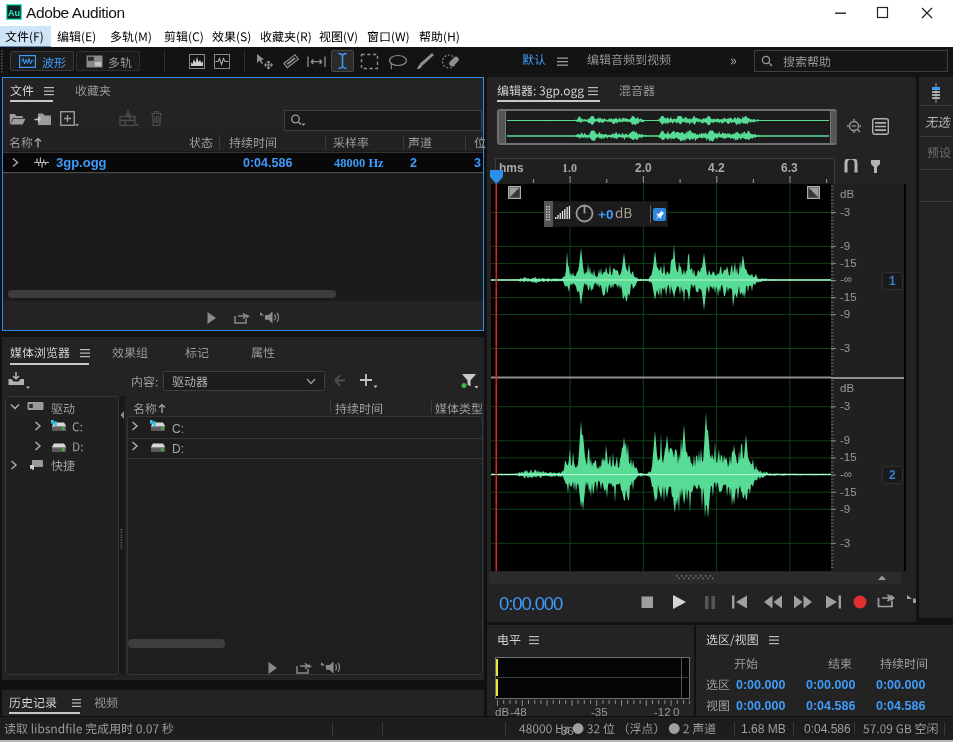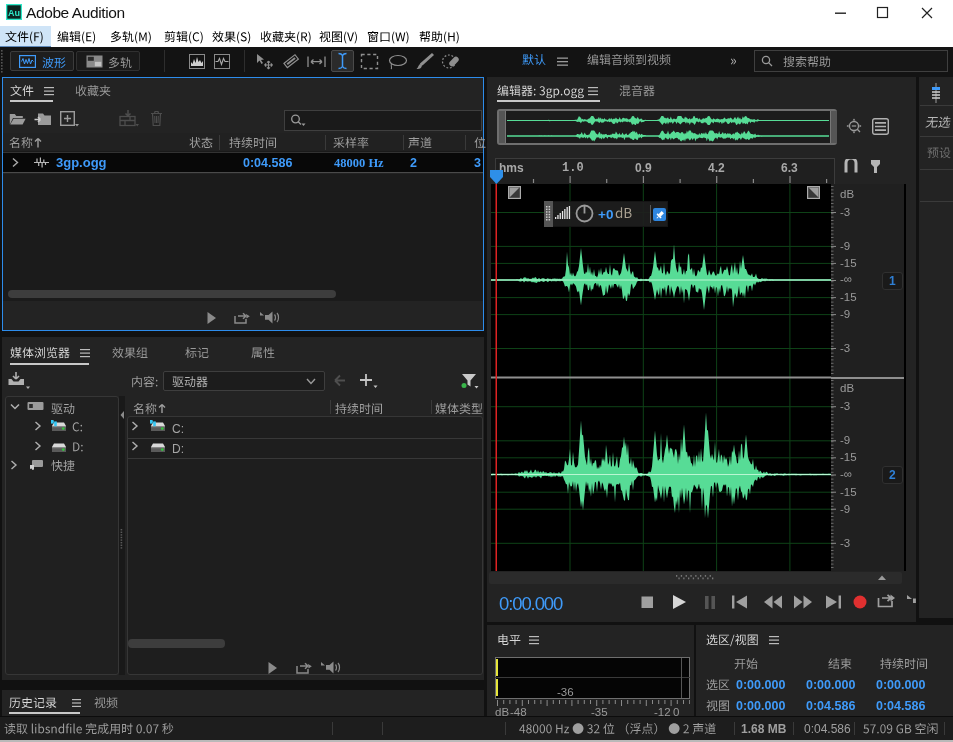--- a/index.html
+++ b/index.html
@@ -427,21 +427,21 @@
 <svg style="position:absolute;left:4px;top:719.8px" width="172" height="18" viewBox="0 0 172 18">
     <path transform="translate(0,13.2)" d="M5.3 -5.4C6 -5.1 6.7 -4.6 7.1 -4.2L7.5 -4.7C7.1 -5.1 6.3 -5.6 5.7 -5.9ZM4.4 -4.3C5.1 -4 5.8 -3.5 6.2 -3.1L6.6 -3.6C6.3 -4 5.5 -4.5 4.9 -4.8ZM8.2 -1.3C9.2 -0.6 10.4 0.4 10.9 1L11.5 0.4C10.9 -0.2 9.7 -1.2 8.7 -1.8ZM1.3 -9.2C1.9 -8.7 2.7 -7.9 3.1 -7.4L3.7 -8C3.3 -8.5 2.5 -9.3 1.8 -9.8ZM4.4 -7.1V-6.3H10.2C10 -5.8 9.9 -5.3 9.7 -4.9L10.4 -4.7C10.7 -5.3 11 -6.2 11.2 -7L10.7 -7.2L10.5 -7.1H8.2V-8.2H10.7V-9H8.2V-10.1H7.3V-9H4.8V-8.2H7.3V-7.1ZM7.7 -5.9V-4.5C7.7 -4 7.6 -3.5 7.5 -3H4.2V-2.2H7.2C6.7 -1.3 5.8 -0.4 4 0.3C4.1 0.5 4.4 0.8 4.5 1C6.7 0.1 7.7 -1 8.2 -2.2H11.4V-3H8.4C8.5 -3.5 8.5 -4 8.5 -4.4V-5.9ZM0.5 -6.3V-5.4H2.3V-1.1C2.3 -0.5 1.9 -0.1 1.7 0.1C1.8 0.2 2.1 0.5 2.2 0.7V0.7C2.3 0.5 2.7 0.2 4.5 -1.4C4.4 -1.5 4.3 -1.9 4.2 -2.1L3.1 -1.2V-6.3Z M22.2 -7.9C21.9 -6.1 21.4 -4.5 20.8 -3.3C20.1 -4.6 19.7 -6.2 19.5 -7.9ZM18.1 -8.7V-7.9H18.7C19 -5.8 19.5 -3.9 20.3 -2.4C19.5 -1.2 18.7 -0.3 17.7 0.3C18 0.4 18.2 0.7 18.3 1C19.2 0.3 20 -0.5 20.7 -1.5C21.3 -0.5 22.1 0.3 23 0.9C23.1 0.6 23.4 0.3 23.6 0.2C22.6 -0.4 21.9 -1.2 21.2 -2.3C22.2 -3.9 22.8 -6 23.1 -8.6L22.6 -8.8L22.4 -8.7ZM12.5 -1.6 12.7 -0.7 16.3 -1.3V0.9H17.1V-1.5L18.2 -1.7L18.2 -2.4L17.1 -2.3V-8.7H18V-9.5H12.6V-8.7H13.4V-1.7ZM14.2 -8.7H16.3V-7H14.2ZM14.2 -6.2H16.3V-4.5H14.2ZM14.2 -3.7H16.3V-2.1L14.2 -1.8Z M28.9 0.2C29.2 0.2 29.4 0.1 29.6 0.1L29.4 -0.8C29.3 -0.8 29.3 -0.8 29.2 -0.8C29 -0.8 28.9 -0.9 28.9 -1.2V-9.6H27.8V-1.3C27.8 -0.4 28.1 0.2 28.9 0.2Z M31.2 0H32.3V-6.5H31.2ZM31.8 -7.9C32.2 -7.9 32.5 -8.1 32.5 -8.6C32.5 -9 32.2 -9.3 31.8 -9.3C31.3 -9.3 31 -9 31 -8.6C31 -8.1 31.3 -7.9 31.8 -7.9Z M37.4 0.2C38.9 0.2 40.2 -1.1 40.2 -3.4C40.2 -5.4 39.3 -6.7 37.6 -6.7C36.9 -6.7 36.2 -6.3 35.6 -5.8L35.6 -6.9V-9.6H34.5V0H35.4L35.5 -0.7H35.5C36.1 -0.2 36.8 0.2 37.4 0.2ZM37.2 -0.8C36.8 -0.8 36.2 -0.9 35.6 -1.4V-4.9C36.2 -5.4 36.8 -5.8 37.3 -5.8C38.6 -5.8 39.1 -4.8 39.1 -3.3C39.1 -1.7 38.3 -0.8 37.2 -0.8Z M43.6 0.2C45.2 0.2 46 -0.7 46 -1.8C46 -3 45 -3.4 44 -3.8C43.3 -4 42.6 -4.3 42.6 -4.9C42.6 -5.4 43 -5.8 43.8 -5.8C44.4 -5.8 44.8 -5.6 45.3 -5.3L45.8 -5.9C45.3 -6.3 44.6 -6.7 43.8 -6.7C42.4 -6.7 41.6 -5.9 41.6 -4.8C41.6 -3.7 42.5 -3.3 43.5 -3C44.2 -2.7 44.9 -2.4 44.9 -1.7C44.9 -1.2 44.5 -0.7 43.7 -0.7C42.9 -0.7 42.3 -1 41.7 -1.5L41.2 -0.7C41.8 -0.2 42.7 0.2 43.6 0.2Z M47.5 0H48.6V-4.7C49.3 -5.4 49.7 -5.7 50.4 -5.7C51.3 -5.7 51.6 -5.2 51.6 -4V0H52.7V-4.1C52.7 -5.8 52.1 -6.7 50.7 -6.7C49.9 -6.7 49.2 -6.2 48.6 -5.6H48.5L48.4 -6.5H47.5Z M57.1 0.2C57.9 0.2 58.5 -0.3 59.1 -0.8H59.1L59.2 0H60.1V-9.6H59V-7L59 -5.9C58.5 -6.4 58 -6.7 57.2 -6.7C55.7 -6.7 54.4 -5.4 54.4 -3.3C54.4 -1.1 55.4 0.2 57.1 0.2ZM57.3 -0.8C56.2 -0.8 55.5 -1.7 55.5 -3.3C55.5 -4.8 56.4 -5.8 57.4 -5.8C57.9 -5.8 58.4 -5.6 59 -5.1V-1.7C58.4 -1.1 57.9 -0.8 57.3 -0.8Z M61.6 -5.6H62.5V0H63.6V-5.6H64.9V-6.5H63.6V-7.5C63.6 -8.4 63.9 -8.8 64.5 -8.8C64.7 -8.8 65 -8.8 65.2 -8.7L65.5 -9.5C65.2 -9.6 64.8 -9.7 64.4 -9.7C63.1 -9.7 62.5 -8.9 62.5 -7.6V-6.5L61.6 -6.5Z M66.2 0H67.3V-6.5H66.2ZM66.7 -7.9C67.2 -7.9 67.5 -8.1 67.5 -8.6C67.5 -9 67.2 -9.3 66.7 -9.3C66.3 -9.3 66 -9 66 -8.6C66 -8.1 66.3 -7.9 66.7 -7.9Z M70.6 0.2C70.9 0.2 71.1 0.1 71.3 0.1L71.1 -0.8C71 -0.8 71 -0.8 70.9 -0.8C70.7 -0.8 70.6 -0.9 70.6 -1.2V-9.6H69.5V-1.3C69.5 -0.4 69.8 0.2 70.6 0.2Z M75.5 0.2C76.4 0.2 77.1 -0.1 77.7 -0.5L77.3 -1.2C76.8 -0.9 76.3 -0.7 75.7 -0.7C74.4 -0.7 73.6 -1.6 73.5 -3H77.9C77.9 -3.2 77.9 -3.4 77.9 -3.6C77.9 -5.5 77 -6.7 75.3 -6.7C73.8 -6.7 72.4 -5.4 72.4 -3.3C72.4 -1.1 73.8 0.2 75.5 0.2ZM73.5 -3.8C73.6 -5.1 74.4 -5.8 75.4 -5.8C76.4 -5.8 77 -5.1 77 -3.8Z M83.9 -6.6V-5.7H90.4V-6.6ZM81.8 -4.3V-3.5H85C84.9 -1.3 84.4 -0.3 81.7 0.2C81.8 0.4 82.1 0.7 82.1 1C85.1 0.3 85.8 -1 86 -3.5H88.1V-0.5C88.1 0.5 88.3 0.8 89.5 0.8C89.7 0.8 91.1 0.8 91.3 0.8C92.3 0.8 92.5 0.3 92.6 -1.3C92.4 -1.4 92 -1.5 91.8 -1.7C91.8 -0.3 91.7 -0.1 91.2 -0.1C90.9 -0.1 89.8 -0.1 89.5 -0.1C89.1 -0.1 89 -0.1 89 -0.5V-3.5H92.4V-4.3ZM86.2 -9.9C86.4 -9.6 86.6 -9.1 86.8 -8.7H82.1V-6H83V-7.8H91.2V-6H92.1V-8.7H87.9C87.7 -9.1 87.4 -9.7 87.1 -10.2Z M99.7 -10.1C99.7 -9.4 99.7 -8.7 99.7 -8H94.7V-4.7C94.7 -3.1 94.6 -1 93.6 0.4C93.8 0.6 94.2 0.9 94.3 1C95.4 -0.5 95.6 -3 95.6 -4.7V-4.7H97.8C97.8 -2.7 97.7 -1.9 97.5 -1.7C97.4 -1.6 97.3 -1.6 97.2 -1.6C96.9 -1.6 96.4 -1.6 95.9 -1.7C96 -1.4 96.1 -1.1 96.1 -0.8C96.7 -0.8 97.3 -0.8 97.6 -0.8C97.9 -0.8 98.1 -0.9 98.3 -1.2C98.6 -1.5 98.6 -2.5 98.7 -5.2C98.7 -5.3 98.7 -5.6 98.7 -5.6H95.6V-7.2H99.8C99.9 -5.2 100.2 -3.4 100.7 -2.1C99.9 -1.2 99 -0.4 97.9 0.2C98.1 0.3 98.4 0.7 98.5 0.9C99.5 0.3 100.3 -0.3 101 -1.1C101.6 0.1 102.3 0.9 103.2 0.9C104.1 0.9 104.5 0.3 104.6 -1.8C104.4 -1.9 104.1 -2.1 103.9 -2.3C103.8 -0.7 103.6 -0 103.3 -0C102.7 -0 102.1 -0.7 101.7 -1.9C102.6 -3.1 103.3 -4.4 103.8 -6L102.9 -6.2C102.5 -5 102 -3.9 101.4 -3C101.1 -4.1 100.8 -5.6 100.7 -7.2H104.5V-8H100.6C100.6 -8.7 100.6 -9.4 100.6 -10.1ZM101.2 -9.5C102 -9.1 102.9 -8.5 103.3 -8L103.9 -8.7C103.4 -9.1 102.5 -9.7 101.7 -10Z M107 -9.2V-4.9C107 -3.2 106.8 -1.1 105.5 0.4C105.7 0.5 106.1 0.8 106.2 1C107.1 0 107.5 -1.4 107.7 -2.7H110.7V0.9H111.6V-2.7H114.9V-0.3C114.9 -0 114.8 0 114.6 0C114.3 0 113.5 0.1 112.7 0C112.8 0.3 112.9 0.7 113 0.9C114.1 0.9 114.8 0.9 115.2 0.7C115.6 0.6 115.8 0.3 115.8 -0.3V-9.2ZM107.9 -8.4H110.7V-6.4H107.9ZM114.9 -8.4V-6.4H111.6V-8.4ZM107.9 -5.6H110.7V-3.6H107.8C107.8 -4 107.9 -4.5 107.9 -4.9ZM114.9 -5.6V-3.6H111.6V-5.6Z M122.8 -5.4C123.5 -4.5 124.3 -3.2 124.7 -2.5L125.4 -3C125 -3.7 124.2 -4.9 123.6 -5.8ZM121 -4.8V-2.1H119V-4.8ZM121 -5.6H119V-8.3H121ZM118.1 -9.1V-0.3H119V-1.3H121.9V-9.1ZM126.3 -10V-7.7H122.4V-6.8H126.3V-0.4C126.3 -0.2 126.2 -0.1 126 -0.1C125.7 -0 124.8 -0 123.9 -0.1C124 0.2 124.2 0.6 124.2 0.8C125.4 0.8 126.2 0.8 126.6 0.7C127 0.5 127.2 0.3 127.2 -0.4V-6.8H128.7V-7.7H127.2V-10Z M135.2 0.2C136.8 0.2 137.9 -1.4 137.9 -4.4C137.9 -7.5 136.8 -9 135.2 -9C133.5 -9 132.4 -7.5 132.4 -4.4C132.4 -1.4 133.5 0.2 135.2 0.2ZM135.2 -0.7C134.2 -0.7 133.5 -1.8 133.5 -4.4C133.5 -7 134.2 -8.1 135.2 -8.1C136.2 -8.1 136.8 -7 136.8 -4.4C136.8 -1.8 136.2 -0.7 135.2 -0.7Z M140.1 0.2C140.6 0.2 140.9 -0.2 140.9 -0.7C140.9 -1.2 140.6 -1.5 140.1 -1.5C139.7 -1.5 139.4 -1.2 139.4 -0.7C139.4 -0.2 139.7 0.2 140.1 0.2Z M145.2 0.2C146.8 0.2 147.9 -1.4 147.9 -4.4C147.9 -7.5 146.8 -9 145.2 -9C143.5 -9 142.4 -7.5 142.4 -4.4C142.4 -1.4 143.5 0.2 145.2 0.2ZM145.2 -0.7C144.2 -0.7 143.5 -1.8 143.5 -4.4C143.5 -7 144.2 -8.1 145.2 -8.1C146.1 -8.1 146.8 -7 146.8 -4.4C146.8 -1.8 146.1 -0.7 145.2 -0.7Z M150.9 0H152C152.1 -3.4 152.5 -5.5 154.6 -8.1V-8.8H149.1V-7.9H153.3C151.6 -5.5 151 -3.3 150.9 0Z M163.7 -8C163.6 -6.7 163.2 -5.3 162.8 -4.4C163 -4.3 163.4 -4.2 163.6 -4C164 -5 164.4 -6.5 164.6 -7.9ZM167.1 -7.9C167.7 -6.9 168.3 -5.5 168.5 -4.6L169.3 -4.9C169.1 -5.8 168.5 -7.2 167.9 -8.2ZM167.9 -4.2C167 -1.8 165.1 -0.5 162.1 0.1C162.3 0.3 162.5 0.7 162.6 0.9C165.8 0.2 167.8 -1.3 168.7 -3.9ZM165.4 -10.1V-2.7H166.3V-10.1ZM162.3 -9.9C161.4 -9.5 159.8 -9.2 158.5 -8.9C158.6 -8.7 158.7 -8.4 158.7 -8.2C159.2 -8.3 159.8 -8.4 160.3 -8.5V-6.7H158.3V-5.9H160.2C159.8 -4.5 158.9 -2.9 158.2 -2.1C158.3 -1.8 158.5 -1.5 158.6 -1.2C159.2 -2 159.9 -3.2 160.3 -4.4V0.9H161.2V-4.6C161.6 -4 162.1 -3.3 162.3 -2.9L162.8 -3.6C162.6 -3.9 161.6 -5.3 161.2 -5.6V-5.9H162.9V-6.7H161.2V-8.7C161.8 -8.8 162.4 -9 162.8 -9.2Z" fill="#9f9f9f"></path>
   </svg>
 <div style="position:absolute;left:332px;top:722px;width:1px;height:13px;background:#3a3a3a"></div>
 <div style="position:absolute;left:382px;top:722px;width:1px;height:13px;background:#3a3a3a"></div>
 <div style="position:absolute;left:505px;top:722px;width:1px;height:13px;background:#3a3a3a"></div>
 <svg style="position:absolute;left:519px;top:719.8px" width="200" height="18" viewBox="0 0 200 18">
     <path transform="translate(0,13.2)" d="M4.1 0H5.1V-2.4H6.3V-3.3H5.1V-8.8H3.9L0.2 -3.1V-2.4H4.1ZM4.1 -3.3H1.4L3.4 -6.3C3.6 -6.7 3.9 -7.2 4.1 -7.6H4.1C4.1 -7.2 4.1 -6.4 4.1 -6Z M10 0.2C11.7 0.2 12.8 -0.8 12.8 -2.1C12.8 -3.3 12.1 -4 11.3 -4.4V-4.5C11.8 -4.9 12.5 -5.7 12.5 -6.6C12.5 -8 11.5 -8.9 10 -8.9C8.7 -8.9 7.6 -8 7.6 -6.7C7.6 -5.8 8.2 -5.1 8.8 -4.7V-4.6C8 -4.2 7.2 -3.4 7.2 -2.2C7.2 -0.8 8.4 0.2 10 0.2ZM10.6 -4.8C9.6 -5.2 8.6 -5.7 8.6 -6.7C8.6 -7.5 9.2 -8.1 10 -8.1C11 -8.1 11.5 -7.4 11.5 -6.6C11.5 -5.9 11.2 -5.3 10.6 -4.8ZM10 -0.7C9 -0.7 8.2 -1.3 8.2 -2.3C8.2 -3.1 8.7 -3.8 9.4 -4.3C10.6 -3.8 11.7 -3.3 11.7 -2.1C11.7 -1.3 11.1 -0.7 10 -0.7Z M16.7 0.2C18.3 0.2 19.4 -1.4 19.4 -4.4C19.4 -7.5 18.3 -9 16.7 -9C15 -9 13.9 -7.5 13.9 -4.4C13.9 -1.4 15 0.2 16.7 0.2ZM16.7 -0.7C15.7 -0.7 15 -1.8 15 -4.4C15 -7 15.7 -8.1 16.7 -8.1C17.7 -8.1 18.3 -7 18.3 -4.4C18.3 -1.8 17.7 -0.7 16.7 -0.7Z M23.3 0.2C25 0.2 26.1 -1.4 26.1 -4.4C26.1 -7.5 25 -9 23.3 -9C21.6 -9 20.6 -7.5 20.6 -4.4C20.6 -1.4 21.6 0.2 23.3 0.2ZM23.3 -0.7C22.3 -0.7 21.6 -1.8 21.6 -4.4C21.6 -7 22.3 -8.1 23.3 -8.1C24.3 -8.1 25 -7 25 -4.4C25 -1.8 24.3 -0.7 23.3 -0.7Z M30 0.2C31.6 0.2 32.7 -1.4 32.7 -4.4C32.7 -7.5 31.6 -9 30 -9C28.3 -9 27.2 -7.5 27.2 -4.4C27.2 -1.4 28.3 0.2 30 0.2ZM30 -0.7C29 -0.7 28.3 -1.8 28.3 -4.4C28.3 -7 29 -8.1 30 -8.1C31 -8.1 31.7 -7 31.7 -4.4C31.7 -1.8 31 -0.7 30 -0.7Z M37.2 0H38.3V-4.2H42.4V0H43.5V-8.8H42.4V-5.1H38.3V-8.8H37.2Z M45.1 0H50.1V-0.9H46.5L50 -5.9V-6.5H45.5V-5.6H48.6L45.1 -0.6Z M53.7 -4.6C53.7 -1.6 56.1 0.8 59.1 0.8C62.1 0.8 64.5 -1.6 64.5 -4.6C64.5 -7.5 62.1 -10 59.1 -10C56.1 -10 53.7 -7.5 53.7 -4.6Z M71 0.2C72.5 0.2 73.8 -0.8 73.8 -2.4C73.8 -3.6 73 -4.3 71.9 -4.6V-4.6C72.9 -5 73.5 -5.7 73.5 -6.8C73.5 -8.1 72.4 -9 70.9 -9C69.9 -9 69.1 -8.5 68.5 -7.9L69.1 -7.2C69.6 -7.7 70.2 -8.1 70.9 -8.1C71.8 -8.1 72.4 -7.5 72.4 -6.7C72.4 -5.7 71.8 -5 69.9 -5V-4.2C72 -4.2 72.7 -3.5 72.7 -2.4C72.7 -1.4 71.9 -0.8 70.9 -0.8C69.9 -0.8 69.2 -1.2 68.7 -1.8L68.1 -1.1C68.7 -0.4 69.6 0.2 71 0.2Z M75 0H80.5V-0.9H78.1C77.6 -0.9 77.1 -0.9 76.6 -0.9C78.7 -2.8 80.1 -4.6 80.1 -6.4C80.1 -7.9 79.1 -9 77.5 -9C76.4 -9 75.6 -8.4 74.9 -7.7L75.6 -7C76.1 -7.6 76.7 -8.1 77.4 -8.1C78.5 -8.1 79 -7.3 79 -6.3C79 -4.8 77.7 -3.1 75 -0.6Z M88.2 -7.9V-7H94.8V-7.9ZM89 -6.1C89.4 -4.4 89.7 -2.2 89.8 -1L90.7 -1.2C90.6 -2.4 90.2 -4.6 89.8 -6.3ZM90.6 -9.9C90.9 -9.3 91.1 -8.5 91.2 -8L92.1 -8.3C92 -8.8 91.7 -9.6 91.5 -10.2ZM87.7 -0.4V0.5H95.3V-0.4H92.8C93.2 -2 93.7 -4.4 94 -6.2L93.1 -6.4C92.9 -4.6 92.4 -2 91.9 -0.4ZM87.2 -10C86.6 -8.2 85.4 -6.4 84.3 -5.2C84.4 -5 84.7 -4.6 84.8 -4.4C85.2 -4.8 85.6 -5.3 86 -5.8V0.9H86.9V-7.2C87.3 -8 87.8 -8.9 88.1 -9.8Z M106.8 -4.6C106.8 -2.2 107.8 -0.3 109.2 1.2L109.9 0.8C108.6 -0.6 107.7 -2.4 107.7 -4.6C107.7 -6.7 108.6 -8.5 109.9 -9.9L109.2 -10.3C107.8 -8.8 106.8 -6.9 106.8 -4.6Z M120.9 -10.1C119.4 -9.7 116.7 -9.4 114.5 -9.2C114.6 -9 114.7 -8.7 114.7 -8.5C117 -8.6 119.8 -8.9 121.5 -9.4ZM114.9 -8C115.2 -7.4 115.6 -6.6 115.7 -6.1L116.5 -6.4C116.3 -6.9 116 -7.7 115.6 -8.3ZM117.1 -8.2C117.3 -7.6 117.6 -6.7 117.7 -6.2L118.5 -6.5C118.4 -7 118.1 -7.8 117.9 -8.5ZM120.4 -8.7C120.1 -8 119.6 -7 119.2 -6.3L119.9 -6C120.3 -6.6 120.8 -7.6 121.2 -8.3ZM111.6 -9.3C112.3 -8.9 113.2 -8.3 113.7 -8L114.2 -8.7C113.7 -9 112.8 -9.6 112.1 -10ZM111 -6.1C111.7 -5.7 112.6 -5.1 113.1 -4.8L113.7 -5.5C113.1 -5.9 112.2 -6.4 111.4 -6.7ZM111.3 0.2 112 0.8C112.7 -0.3 113.5 -1.8 114.1 -3.1L113.4 -3.7C112.7 -2.3 111.9 -0.7 111.3 0.2ZM117.6 -3.7V-3.1H114.2V-2.3H117.6V-0C117.6 0.1 117.5 0.2 117.3 0.2C117.2 0.2 116.6 0.2 115.9 0.2C116.1 0.4 116.2 0.7 116.2 0.9C117.1 0.9 117.6 0.9 118 0.8C118.4 0.7 118.5 0.5 118.5 0V-2.3H121.7V-3.1H118.5V-3.5C119.3 -4 120.2 -4.8 120.8 -5.5L120.3 -6L120.1 -5.9H114.9V-5.1H119.3C118.8 -4.6 118.2 -4.1 117.6 -3.7Z M125.3 -5.6H131.6V-3.4H125.3ZM126.6 -1.5C126.7 -0.8 126.8 0.3 126.8 0.9L127.7 0.7C127.7 0.2 127.6 -0.8 127.4 -1.6ZM129.1 -1.5C129.4 -0.8 129.8 0.2 129.9 0.8L130.8 0.6C130.6 0 130.2 -1 129.9 -1.7ZM131.5 -1.6C132.1 -0.9 132.8 0.2 133.1 0.9L133.9 0.5C133.6 -0.2 132.9 -1.2 132.3 -1.9ZM124.6 -1.9C124.2 -1 123.6 0 123 0.6L123.8 0.9C124.5 0.3 125.1 -0.7 125.5 -1.6ZM124.5 -6.4V-2.6H132.5V-6.4H128.9V-8H133.4V-8.8H128.9V-10.1H128V-6.4Z M138.2 -4.6C138.2 -6.9 137.2 -8.8 135.8 -10.3L135 -9.9C136.4 -8.5 137.3 -6.7 137.3 -4.6C137.3 -2.4 136.4 -0.6 135 0.8L135.8 1.2C137.2 -0.3 138.2 -2.2 138.2 -4.6Z M149.8 -4.6C149.8 -1.6 152.2 0.8 155.2 0.8C158.2 0.8 160.6 -1.6 160.6 -4.6C160.6 -7.5 158.2 -10 155.2 -10C152.2 -10 149.8 -7.5 149.8 -4.6Z M164.4 0H169.9V-0.9H167.5C167.1 -0.9 166.5 -0.9 166.1 -0.9C168.1 -2.8 169.5 -4.6 169.5 -6.4C169.5 -7.9 168.5 -9 166.9 -9C165.8 -9 165.1 -8.4 164.4 -7.7L165 -7C165.5 -7.6 166.1 -8.1 166.8 -8.1C167.9 -8.1 168.4 -7.3 168.4 -6.3C168.4 -4.8 167.2 -3.1 164.4 -0.6Z M178.7 -10.1V-9.1H174.1V-8.3H178.7V-7.1H174.8V-6.3H183.9V-7.1H179.7V-8.3H184.4V-9.1H179.7V-10.1ZM175.1 -5.4V-3.8C175.1 -2.5 174.9 -0.8 173.6 0.4C173.8 0.5 174.1 0.8 174.3 1C175.1 0.2 175.6 -0.9 175.8 -2H182.7V-1.4H183.6V-5.4ZM182.7 -2.8H179.6V-4.6H182.7ZM175.9 -2.8C175.9 -3.1 175.9 -3.5 175.9 -3.8V-4.6H178.8V-2.8Z M186 -9.2C186.6 -8.6 187.4 -7.7 187.7 -7.2L188.4 -7.7C188.1 -8.2 187.3 -9 186.7 -9.6ZM190.7 -4.4H194.7V-3.4H190.7ZM190.7 -2.8H194.7V-1.8H190.7ZM190.7 -6H194.7V-5.1H190.7ZM189.8 -6.7V-1.1H195.6V-6.7H192.7C192.8 -7 193 -7.4 193.1 -7.7H196.6V-8.5H194.3C194.6 -8.9 194.9 -9.4 195.2 -9.8L194.3 -10.1C194.1 -9.6 193.8 -9 193.4 -8.5H191.2L191.8 -8.8C191.7 -9.2 191.3 -9.7 190.9 -10.1L190.2 -9.8C190.5 -9.4 190.8 -8.9 191 -8.5H189V-7.7H192.1C192.1 -7.4 192 -7 191.9 -6.7ZM188.4 -5.8H185.8V-5H187.5V-1.2C187 -1 186.3 -0.5 185.7 0.1L186.3 0.8C186.9 0.1 187.5 -0.6 187.9 -0.6C188.2 -0.6 188.6 -0.2 189.1 0.1C189.9 0.6 191 0.7 192.4 0.7C193.5 0.7 195.6 0.6 196.5 0.6C196.5 0.3 196.7 -0.1 196.8 -0.3C195.6 -0.2 193.8 -0.1 192.4 -0.1C191.1 -0.1 190.1 -0.2 189.3 -0.6C188.9 -0.9 188.6 -1.1 188.4 -1.2Z" fill="#9f9f9f"></path>
   </svg>
 <div style="position:absolute;left:734px;top:722px;width:1px;height:13px;background:#3a3a3a"></div>
-<div style="position:absolute;left:741px;top:722px;font-family:'Liberation Sans',sans-serif;font-size:12px;font-weight:700;color:#9f9f9f;white-space:pre">1.68 MB</div>
+<div style="position:absolute;left:741px;top:722px;font-family:'Liberation Sans',sans-serif;font-size:12px;font-weight:400;color:#9f9f9f;white-space:pre">1.68 MB</div>
 <div style="position:absolute;left:793px;top:722px;width:1px;height:13px;background:#3a3a3a"></div>
 <div style="position:absolute;left:804px;top:722px;font-family:'Liberation Sans',sans-serif;font-size:12px;font-weight:400;color:#9f9f9f;white-space:pre">0:04.586</div>
 <div style="position:absolute;left:854px;top:722px;width:1px;height:13px;background:#3a3a3a"></div>
 <svg style="position:absolute;left:863px;top:719.8px" width="78" height="18" viewBox="0 0 78 18">
     <path transform="translate(0,13.2)" d="M3.1 0.2C4.6 0.2 6 -0.9 6 -2.9C6 -4.8 4.8 -5.7 3.4 -5.7C2.8 -5.7 2.4 -5.5 2.1 -5.3L2.3 -7.9H5.6V-8.8H1.3L1 -4.7L1.6 -4.3C2.1 -4.7 2.5 -4.8 3.1 -4.8C4.2 -4.8 4.9 -4.1 4.9 -2.8C4.9 -1.5 4.1 -0.8 3 -0.8C2 -0.8 1.4 -1.2 0.9 -1.7L0.3 -1C0.9 -0.4 1.8 0.2 3.1 0.2Z M9 0H10.2C10.3 -3.4 10.7 -5.5 12.8 -8.1V-8.8H7.2V-7.9H11.5C9.8 -5.5 9.2 -3.3 9 0Z M15 0.2C15.4 0.2 15.8 -0.2 15.8 -0.7C15.8 -1.2 15.4 -1.5 15 -1.5C14.5 -1.5 14.2 -1.2 14.2 -0.7C14.2 -0.2 14.5 0.2 15 0.2Z M20 0.2C21.7 0.2 22.7 -1.4 22.7 -4.4C22.7 -7.5 21.7 -9 20 -9C18.3 -9 17.3 -7.5 17.3 -4.4C17.3 -1.4 18.3 0.2 20 0.2ZM20 -0.7C19 -0.7 18.3 -1.8 18.3 -4.4C18.3 -7 19 -8.1 20 -8.1C21 -8.1 21.7 -7 21.7 -4.4C21.7 -1.8 21 -0.7 20 -0.7Z M26.1 0.2C27.8 0.2 29.3 -1.2 29.3 -4.8C29.3 -7.6 28.1 -9 26.4 -9C25 -9 23.8 -7.8 23.8 -6.1C23.8 -4.3 24.8 -3.3 26.3 -3.3C27 -3.3 27.8 -3.8 28.3 -4.4C28.2 -1.7 27.2 -0.8 26.1 -0.8C25.5 -0.8 25 -1 24.6 -1.4L24 -0.7C24.5 -0.2 25.2 0.2 26.1 0.2ZM28.3 -5.3C27.7 -4.5 27 -4.2 26.4 -4.2C25.4 -4.2 24.9 -4.9 24.9 -6.1C24.9 -7.3 25.5 -8.1 26.4 -8.1C27.5 -8.1 28.2 -7.1 28.3 -5.3Z M37.3 0.2C38.5 0.2 39.5 -0.3 40 -0.9V-4.6H37.2V-3.6H39V-1.3C38.7 -1 38.1 -0.8 37.4 -0.8C35.6 -0.8 34.5 -2.2 34.5 -4.4C34.5 -6.6 35.7 -8 37.4 -8C38.3 -8 38.9 -7.6 39.3 -7.2L39.9 -7.9C39.4 -8.4 38.6 -9 37.4 -9C35.1 -9 33.4 -7.2 33.4 -4.4C33.4 -1.5 35 0.2 37.3 0.2Z M42.1 0H44.9C46.9 0 48.3 -0.9 48.3 -2.6C48.3 -3.8 47.5 -4.5 46.5 -4.7V-4.7C47.3 -5 47.8 -5.8 47.8 -6.6C47.8 -8.2 46.5 -8.8 44.7 -8.8H42.1ZM43.2 -5.1V-7.9H44.6C46 -7.9 46.7 -7.5 46.7 -6.5C46.7 -5.6 46.1 -5.1 44.6 -5.1ZM43.2 -0.9V-4.2H44.8C46.3 -4.2 47.2 -3.7 47.2 -2.6C47.2 -1.4 46.3 -0.9 44.8 -0.9Z M58.3 -6.4C59.5 -5.8 61.1 -4.9 61.9 -4.3L62.5 -5C61.7 -5.5 60 -6.4 58.8 -7ZM56.1 -7.1C55.2 -6.3 53.9 -5.5 52.5 -5L53.1 -4.2C54.5 -4.8 55.8 -5.7 56.7 -6.5ZM52.4 -0.3V0.6H62.6V-0.3H58V-3.3H61.4V-4.1H53.7V-3.3H57V-0.3ZM56.6 -9.9C56.8 -9.5 57 -9 57.2 -8.6H52.4V-5.9H53.3V-7.8H61.7V-6.2H62.6V-8.6H58.3C58.1 -9.1 57.8 -9.7 57.5 -10.2Z M64.5 -7.3V0.9H65.3V-7.3ZM64.9 -9.6C65.6 -8.9 66.4 -7.9 66.7 -7.3L67.4 -7.8C67.1 -8.4 66.3 -9.3 65.6 -10ZM67.8 -9.6V-8.7H73.7V-0.3C73.7 -0.1 73.6 -0.1 73.4 -0C73.1 -0 72.3 -0 71.5 -0.1C71.6 0.2 71.8 0.6 71.8 0.8C72.9 0.8 73.6 0.8 74 0.7C74.4 0.5 74.5 0.2 74.5 -0.3V-9.6ZM69.1 -7.5V-5.8H66.3V-5.1H68.7C68.1 -3.8 67.1 -2.6 66 -2C66.2 -1.8 66.5 -1.5 66.6 -1.4C67.5 -2 68.4 -3.1 69.1 -4.3V-0.1H69.9V-4.3C70.8 -3.4 71.6 -2.4 72.1 -1.7L72.8 -2.2C72.2 -3 71.2 -4.1 70.2 -5.1H72.9V-5.8H69.9V-7.5Z" fill="#9f9f9f"></path>
   </svg>
 <div style="position:absolute;left:944px;top:722px;width:1px;height:13px;background:#3a3a3a"></div>
 <div style="position:absolute;left:487px;top:77px;width:429px;height:545px;background:#232323"></div>
 <svg style="position:absolute;left:497px;top:82.3px" width="90" height="18" viewBox="0 0 90 18">
     <path transform="translate(0,13.2)" d="M0.5 -0.6 0.7 0.2C1.7 -0.2 2.9 -0.7 4.2 -1.2L4 -2C2.7 -1.5 1.4 -0.9 0.5 -0.6ZM0.7 -5.1C0.9 -5.2 1.2 -5.2 2.5 -5.4C2 -4.6 1.6 -4 1.4 -3.8C1 -3.3 0.8 -3 0.5 -3C0.6 -2.8 0.8 -2.4 0.8 -2.2C1 -2.3 1.4 -2.4 4.1 -3.1C4 -3.3 4 -3.6 4 -3.8L2 -3.4C2.9 -4.5 3.7 -5.8 4.4 -7.2L3.6 -7.6C3.4 -7.1 3.2 -6.6 2.9 -6.2L1.6 -6.1C2.3 -7.1 3 -8.5 3.4 -9.8L2.6 -10.1C2.1 -8.6 1.3 -7 1.1 -6.6C0.9 -6.2 0.7 -6 0.5 -5.9C0.6 -5.7 0.7 -5.3 0.7 -5.1ZM7.5 -4.2V-2.4H6.5V-4.2ZM8.1 -4.2H9V-2.4H8.1ZM5.8 -4.9V0.9H6.5V-1.7H7.5V0.6H8.1V-1.7H9V0.6H9.6V-1.7H10.5V0.1C10.5 0.2 10.4 0.2 10.3 0.2C10.2 0.2 10 0.2 9.8 0.2C9.9 0.4 9.9 0.7 10 0.9C10.4 0.9 10.7 0.9 10.9 0.7C11.1 0.6 11.2 0.4 11.2 0.1V-5L10.5 -4.9ZM9.6 -4.2H10.5V-2.4H9.6ZM7.3 -9.9C7.5 -9.6 7.6 -9.1 7.8 -8.8H5V-6.2C5 -4.3 4.9 -1.7 3.8 0.3C3.9 0.3 4.3 0.6 4.5 0.8C5.6 -1.2 5.8 -4 5.8 -6H11V-8.8H8.7C8.6 -9.2 8.4 -9.7 8.1 -10.2ZM5.8 -8H10.2V-6.7H5.8Z M18.6 -9H21.8V-7.8H18.6ZM17.8 -9.7V-7.1H22.7V-9.7ZM13 -4C13.1 -4.1 13.4 -4.2 13.8 -4.2H14.9V-2.4L12.5 -2L12.7 -1.1L14.9 -1.6V0.9H15.8V-1.8L17.1 -2L17.1 -2.8L15.8 -2.6V-4.2H16.9V-5H15.8V-6.8H14.9V-5H13.8C14.1 -5.8 14.4 -6.8 14.7 -7.8H16.9V-8.7H15C15.1 -9.1 15.2 -9.5 15.2 -9.9L14.4 -10.1C14.3 -9.6 14.2 -9.1 14.1 -8.7H12.6V-7.8H13.9C13.6 -6.8 13.4 -6 13.3 -5.7C13.1 -5.2 12.9 -4.8 12.7 -4.8C12.8 -4.6 12.9 -4.2 13 -4ZM21.8 -5.7V-4.6H18.7V-5.7ZM16.8 -0.9 16.9 -0.1 21.8 -0.5V1H22.6V-0.6L23.5 -0.6L23.5 -1.4L22.6 -1.3V-5.7H23.4V-6.4H17.1V-5.7H17.9V-1ZM21.8 -3.9V-2.9H18.7V-3.9ZM21.8 -2.2V-1.3L18.7 -1V-2.2Z M26.4 -8.8H28.4V-7.1H26.4ZM31.5 -8.8H33.6V-7.1H31.5ZM31.4 -5.8C31.9 -5.6 32.5 -5.3 32.9 -5H29.4C29.7 -5.4 29.9 -5.8 30.1 -6.2L29.2 -6.4V-9.5H25.5V-6.3H29.2C29 -5.9 28.7 -5.4 28.4 -5H24.6V-4.2H27.6C26.8 -3.5 25.7 -2.9 24.4 -2.4C24.5 -2.2 24.8 -1.9 24.9 -1.7L25.5 -2V1H26.4V0.6H28.4V0.9H29.2V-2.7H27C27.7 -3.2 28.3 -3.7 28.8 -4.2H31C31.5 -3.7 32.1 -3.2 32.9 -2.7H30.7V1H31.5V0.6H33.6V0.9H34.5V-2L35.1 -1.8C35.2 -2 35.5 -2.3 35.7 -2.5C34.4 -2.8 33 -3.5 32.1 -4.2H35.4V-5H33.3L33.6 -5.4C33.2 -5.7 32.4 -6.1 31.8 -6.3ZM30.6 -9.5V-6.3H34.5V-9.5ZM26.4 -0.2V-2H28.4V-0.2ZM31.5 -0.2V-2H33.6V-0.2Z M37.7 -4.7C38.1 -4.7 38.5 -5 38.5 -5.5C38.5 -6 38.1 -6.4 37.7 -6.4C37.2 -6.4 36.9 -6 36.9 -5.5C36.9 -5 37.2 -4.7 37.7 -4.7ZM37.7 0.2C38.1 0.2 38.5 -0.2 38.5 -0.7C38.5 -1.2 38.1 -1.5 37.7 -1.5C37.2 -1.5 36.9 -1.2 36.9 -0.7C36.9 -0.2 37.2 0.2 37.7 0.2Z M45.2 0.2C46.8 0.2 48 -0.8 48 -2.4C48 -3.6 47.2 -4.3 46.2 -4.6V-4.6C47.1 -5 47.7 -5.7 47.7 -6.8C47.7 -8.1 46.6 -9 45.1 -9C44.1 -9 43.4 -8.5 42.7 -7.9L43.3 -7.2C43.8 -7.7 44.4 -8.1 45.1 -8.1C46 -8.1 46.6 -7.5 46.6 -6.7C46.6 -5.7 46 -5 44.2 -5V-4.2C46.2 -4.2 46.9 -3.5 46.9 -2.4C46.9 -1.4 46.2 -0.8 45.1 -0.8C44.1 -0.8 43.5 -1.2 42.9 -1.8L42.4 -1.1C42.9 -0.4 43.8 0.2 45.2 0.2Z M52 3C54 3 55.3 2 55.3 0.7C55.3 -0.3 54.5 -0.8 53 -0.8H51.7C50.9 -0.8 50.6 -1.1 50.6 -1.5C50.6 -1.9 50.8 -2.1 51 -2.3C51.3 -2.1 51.7 -2.1 52 -2.1C53.3 -2.1 54.4 -2.9 54.4 -4.3C54.4 -4.9 54.1 -5.4 53.8 -5.7H55.2V-6.5H52.9C52.7 -6.6 52.3 -6.7 52 -6.7C50.7 -6.7 49.5 -5.8 49.5 -4.4C49.5 -3.6 50 -2.9 50.4 -2.6V-2.6C50 -2.3 49.7 -1.9 49.7 -1.3C49.7 -0.8 49.9 -0.5 50.3 -0.3V-0.2C49.6 0.2 49.3 0.7 49.3 1.3C49.3 2.4 50.4 3 52 3ZM52 -2.8C51.2 -2.8 50.6 -3.4 50.6 -4.4C50.6 -5.3 51.2 -5.9 52 -5.9C52.8 -5.9 53.4 -5.3 53.4 -4.4C53.4 -3.4 52.7 -2.8 52 -2.8ZM52.1 2.2C51 2.2 50.3 1.8 50.3 1.1C50.3 0.7 50.4 0.3 50.9 0C51.2 0.1 51.5 0.1 51.8 0.1H52.9C53.7 0.1 54.2 0.3 54.2 0.9C54.2 1.6 53.4 2.2 52.1 2.2Z M56.6 2.7H57.7V0.5L57.6 -0.6C58.2 -0.1 58.8 0.2 59.4 0.2C60.9 0.2 62.3 -1.1 62.3 -3.4C62.3 -5.4 61.3 -6.7 59.7 -6.7C58.9 -6.7 58.2 -6.3 57.6 -5.8H57.6L57.5 -6.5H56.6ZM59.2 -0.8C58.8 -0.8 58.2 -0.9 57.7 -1.4V-4.9C58.3 -5.4 58.8 -5.8 59.4 -5.8C60.6 -5.8 61.1 -4.8 61.1 -3.3C61.1 -1.7 60.3 -0.8 59.2 -0.8Z M64.6 0.2C65 0.2 65.4 -0.2 65.4 -0.7C65.4 -1.2 65 -1.5 64.6 -1.5C64.1 -1.5 63.8 -1.2 63.8 -0.7C63.8 -0.2 64.1 0.2 64.6 0.2Z M69.9 0.2C71.5 0.2 72.9 -1.1 72.9 -3.3C72.9 -5.4 71.5 -6.7 69.9 -6.7C68.3 -6.7 66.9 -5.4 66.9 -3.3C66.9 -1.1 68.3 0.2 69.9 0.2ZM69.9 -0.8C68.7 -0.8 68 -1.8 68 -3.3C68 -4.8 68.7 -5.8 69.9 -5.8C71 -5.8 71.8 -4.8 71.8 -3.3C71.8 -1.8 71 -0.8 69.9 -0.8Z M76.8 3C78.8 3 80.1 2 80.1 0.7C80.1 -0.3 79.3 -0.8 77.8 -0.8H76.5C75.7 -0.8 75.4 -1.1 75.4 -1.5C75.4 -1.9 75.6 -2.1 75.8 -2.3C76.1 -2.1 76.5 -2.1 76.8 -2.1C78.1 -2.1 79.2 -2.9 79.2 -4.3C79.2 -4.9 79 -5.4 78.6 -5.7H80V-6.5H77.7C77.5 -6.6 77.2 -6.7 76.8 -6.7C75.5 -6.7 74.4 -5.8 74.4 -4.4C74.4 -3.6 74.8 -2.9 75.2 -2.6V-2.6C74.9 -2.3 74.5 -1.9 74.5 -1.3C74.5 -0.8 74.7 -0.5 75.1 -0.3V-0.2C74.5 0.2 74.1 0.7 74.1 1.3C74.1 2.4 75.2 3 76.8 3ZM76.8 -2.8C76 -2.8 75.4 -3.4 75.4 -4.4C75.4 -5.3 76 -5.9 76.8 -5.9C77.6 -5.9 78.2 -5.3 78.2 -4.4C78.2 -3.4 77.5 -2.8 76.8 -2.8ZM77 2.2C75.8 2.2 75.1 1.8 75.1 1.1C75.1 0.7 75.3 0.3 75.7 0C76 0.1 76.3 0.1 76.6 0.1H77.7C78.6 0.1 79 0.3 79 0.9C79 1.6 78.2 2.2 77 2.2Z M83.6 3C85.6 3 86.9 2 86.9 0.7C86.9 -0.3 86.1 -0.8 84.6 -0.8H83.3C82.4 -0.8 82.2 -1.1 82.2 -1.5C82.2 -1.9 82.4 -2.1 82.6 -2.3C82.9 -2.1 83.2 -2.1 83.6 -2.1C84.9 -2.1 85.9 -2.9 85.9 -4.3C85.9 -4.9 85.7 -5.4 85.4 -5.7H86.7V-6.5H84.5C84.3 -6.6 83.9 -6.7 83.6 -6.7C82.2 -6.7 81.1 -5.8 81.1 -4.4C81.1 -3.6 81.5 -2.9 82 -2.6V-2.6C81.6 -2.3 81.3 -1.9 81.3 -1.3C81.3 -0.8 81.5 -0.5 81.8 -0.3V-0.2C81.2 0.2 80.9 0.7 80.9 1.3C80.9 2.4 82 3 83.6 3ZM83.6 -2.8C82.8 -2.8 82.2 -3.4 82.2 -4.4C82.2 -5.3 82.8 -5.9 83.6 -5.9C84.3 -5.9 84.9 -5.3 84.9 -4.4C84.9 -3.4 84.3 -2.8 83.6 -2.8ZM83.7 2.2C82.5 2.2 81.8 1.8 81.8 1.1C81.8 0.7 82 0.3 82.5 0C82.8 0.1 83.1 0.1 83.3 0.1H84.5C85.3 0.1 85.8 0.3 85.8 0.9C85.8 1.6 85 2.2 83.7 2.2Z" fill="#d8d8d8"></path>
@@ -469,22 +469,22 @@
     <path d="M6.8 9 H11.2" stroke="#9a9a9a" stroke-width="1.2"></path>
     <path d="M12.3 12.3 L15 15" stroke="#9a9a9a" stroke-width="1.3"></path>
     <path d="M9 1.5 L7.5 3.5 L10.5 3.5 Z M9 16.5 L7.5 14.5 L10.5 14.5 Z M1.5 9 L3.5 7.5 L3.5 10.5 Z M16.5 9 L14.5 7.5 L14.5 10.5 Z" fill="#9a9a9a"></path>
   </svg>
 <svg style="position:absolute;left:872px;top:118px;" width="17" height="17" viewBox="0 0 17 17">
     <rect x="0.7" y="0.7" width="15.6" height="15.6" rx="2" fill="none" stroke="#b0b0b0" stroke-width="1.4"></rect>
     <path d="M3 4.8 H14 M3 8.5 H14 M3 12.2 H14" stroke="#b0b0b0" stroke-width="1.7"></path>
   </svg>
 <div style="position:absolute;left:495px;top:158px;width:340px;height:26px;background:#1f1f1f;border:1px solid #3c3c3c;border-bottom:none"></div>
 <div style="position:absolute;left:499px;top:161px;font-family:'Liberation Sans',sans-serif;font-size:12px;font-weight:700;color:#a8a8a8;white-space:pre">hms</div>
-<div style="position:absolute;left:562px;top:161px;font-family:Liberation Mono, monospace;font-size:12px;font-weight:700;color:#a8a8a8;white-space:pre">1.0</div>
-<div style="position:absolute;left:635px;top:161px;font-family:'Liberation Sans',sans-serif;font-size:12px;font-weight:700;color:#a8a8a8;white-space:pre">0.9</div>
+<div style="position:absolute;left:562px;top:161px;font-family:Liberation Serif, serif;font-size:12px;font-weight:700;color:#a8a8a8;white-space:pre">1.0</div>
+<div style="position:absolute;left:635px;top:161px;font-family:'Liberation Sans',sans-serif;font-size:12px;font-weight:700;color:#a8a8a8;white-space:pre">2.0</div>
 <div style="position:absolute;left:708px;top:161px;font-family:'Liberation Sans',sans-serif;font-size:12px;font-weight:700;color:#a8a8a8;white-space:pre">4.2</div>
 <div style="position:absolute;left:781px;top:161px;font-family:'Liberation Sans',sans-serif;font-size:12px;font-weight:700;color:#a8a8a8;white-space:pre">6.3</div>
 <svg style="position:absolute;left:495px;top:158px;" width="340" height="26" viewBox="0 0 340 26">
     <rect x="37.9" y="21" width="1.2" height="4" fill="#8a8a8a"></rect>
     <rect x="74.5" y="18" width="1.2" height="7" fill="#8a8a8a"></rect>
     <rect x="111.1" y="21" width="1.2" height="4" fill="#8a8a8a"></rect>
     <rect x="147.8" y="18" width="1.2" height="7" fill="#8a8a8a"></rect>
     <rect x="184.5" y="21" width="1.2" height="4" fill="#8a8a8a"></rect>
     <rect x="221.1" y="18" width="1.2" height="7" fill="#8a8a8a"></rect>
     <rect x="257.8" y="21" width="1.2" height="4" fill="#8a8a8a"></rect>
@@ -848,21 +848,21 @@
     <rect x="157.0" y="0" width="1" height="4" fill="#8a8a8a"></rect>
     <rect x="163.2" y="0" width="1" height="4" fill="#8a8a8a"></rect>
     <rect x="169.4" y="0" width="1" height="4" fill="#8a8a8a"></rect>
     <rect x="175.6" y="0" width="1" height="6" fill="#8a8a8a"></rect>
     <rect x="181.8" y="0" width="1" height="4" fill="#8a8a8a"></rect>
     <rect x="188.0" y="0" width="1" height="4" fill="#8a8a8a"></rect>
     <rect x="194.2" y="0" width="1" height="4" fill="#8a8a8a"></rect>
   </svg>
 <div style="position:absolute;left:495px;top:706px;font-family:'Liberation Sans',sans-serif;font-size:11.5px;font-weight:400;color:#9a9a9a;white-space:pre">dB</div>
 <div style="position:absolute;left:510px;top:706px;font-family:'Liberation Sans',sans-serif;font-size:11.5px;font-weight:400;color:#9a9a9a;white-space:pre">-48</div>
-<div style="position:absolute;left:557px;top:686px;font-family:'Liberation Sans',sans-serif;font-size:11.5px;font-weight:400;color:#9a9a9a;white-space:pre">-36</div>
+<div style="position:absolute;left:557px;top:725px;font-family:'Liberation Sans',sans-serif;font-size:11.5px;font-weight:400;color:#9a9a9a;white-space:pre">-36</div>
 <div style="position:absolute;left:591px;top:706px;font-family:'Liberation Sans',sans-serif;font-size:11.5px;font-weight:400;color:#9a9a9a;white-space:pre">-35</div>
 <div style="position:absolute;left:654px;top:706px;font-family:'Liberation Sans',sans-serif;font-size:11.5px;font-weight:400;color:#9a9a9a;white-space:pre">-12</div>
 <div style="position:absolute;left:673px;top:706px;font-family:'Liberation Sans',sans-serif;font-size:11.5px;font-weight:400;color:#9a9a9a;white-space:pre">0</div>
 <div style="position:absolute;left:696px;top:625px;width:257px;height:91px;background:#232323"></div>
 <svg style="position:absolute;left:706px;top:630.8px" width="55" height="18" viewBox="0 0 55 18">
     <path transform="translate(0,13.2)" d="M0.7 -9.2C1.4 -8.6 2.2 -7.8 2.6 -7.2L3.3 -7.7C3 -8.3 2.1 -9.1 1.4 -9.7ZM5.4 -9.7C5.1 -8.7 4.6 -7.6 3.9 -6.9C4.1 -6.8 4.5 -6.5 4.7 -6.4C5 -6.7 5.2 -7.2 5.5 -7.6H7.2V-5.9H3.8V-5.1H6C5.8 -3.5 5.3 -2.4 3.5 -1.7C3.7 -1.6 4 -1.2 4.1 -1C6.1 -1.8 6.7 -3.2 6.9 -5.1H8.1V-2.3C8.1 -1.4 8.4 -1.1 9.3 -1.1C9.4 -1.1 10.2 -1.1 10.4 -1.1C11.2 -1.1 11.4 -1.5 11.5 -3C11.3 -3.1 10.9 -3.2 10.7 -3.4C10.7 -2.1 10.6 -2 10.3 -2C10.2 -2 9.5 -2 9.4 -2C9.1 -2 9 -2 9 -2.3V-5.1H11.4V-5.9H8.1V-7.6H10.9V-8.4H8.1V-10H7.2V-8.4H5.8C6 -8.8 6.1 -9.2 6.2 -9.5ZM3 -5.5H0.7V-4.6H2.1V-1C1.6 -0.8 1.1 -0.3 0.5 0.2L1.1 1C1.8 0.2 2.5 -0.4 2.9 -0.4C3.2 -0.4 3.6 -0.1 4 0.2C4.8 0.7 5.8 0.8 7.2 0.8C8.4 0.8 10.4 0.8 11.3 0.7C11.4 0.4 11.5 -0 11.6 -0.2C10.4 -0.1 8.6 -0 7.2 -0C5.9 -0 4.9 -0.1 4.2 -0.6C3.6 -0.9 3.3 -1.2 3 -1.2Z M23.1 -9.4H13.2V0.6H23.4V-0.3H14.1V-8.6H23.1ZM15.1 -7C16 -6.3 17.1 -5.3 18.1 -4.4C17 -3.4 15.9 -2.5 14.7 -1.8C14.9 -1.6 15.3 -1.3 15.4 -1.1C16.6 -1.8 17.7 -2.8 18.7 -3.8C19.7 -2.8 20.7 -1.9 21.3 -1.1L22 -1.8C21.3 -2.5 20.4 -3.5 19.3 -4.5C20.2 -5.5 21 -6.5 21.6 -7.6L20.8 -8C20.2 -7 19.5 -6 18.7 -5.1C17.7 -6 16.7 -6.8 15.8 -7.5Z M24.1 2.1H24.9L28.5 -9.5H27.7Z M34.1 -9.5V-3.1H35V-8.7H38.7V-3.1H39.6V-9.5ZM30.6 -9.6C31 -9.2 31.5 -8.5 31.7 -8.1L32.4 -8.6C32.2 -9 31.7 -9.6 31.2 -10.1ZM36.3 -7.8V-5.4C36.3 -3.6 36 -1.3 33 0.3C33.1 0.4 33.4 0.8 33.5 1C35.3 0 36.3 -1.3 36.8 -2.6V-0.2C36.8 0.6 37.1 0.8 37.9 0.8H39C40 0.8 40.2 0.3 40.3 -1.6C40.1 -1.7 39.8 -1.8 39.5 -2C39.5 -0.2 39.4 0.1 39 0.1H38C37.7 0.1 37.6 0 37.6 -0.3V-3.3H37C37.2 -4 37.2 -4.8 37.2 -5.4V-7.8ZM29.5 -8V-7.2H32.4C31.7 -5.7 30.4 -4.2 29.2 -3.3C29.3 -3.2 29.5 -2.7 29.6 -2.4C30.1 -2.8 30.5 -3.2 31 -3.7V0.9H31.8V-4.2C32.3 -3.7 32.8 -3 33 -2.6L33.6 -3.3C33.4 -3.6 32.5 -4.6 32.1 -5.1C32.6 -5.9 33.1 -6.8 33.5 -7.7L33 -8.1L32.8 -8Z M45.2 -3.3C46.2 -3.1 47.4 -2.7 48.1 -2.4L48.4 -3C47.8 -3.3 46.5 -3.7 45.6 -3.9ZM44 -1.8C45.7 -1.6 47.7 -1.1 48.9 -0.7L49.3 -1.4C48.1 -1.8 46 -2.3 44.4 -2.4ZM41.7 -9.6V1H42.6V0.5H50.8V1H51.7V-9.6ZM42.6 -0.3V-8.7H50.8V-0.3ZM45.7 -8.5C45.1 -7.5 44 -6.6 43 -6C43.2 -5.8 43.5 -5.6 43.6 -5.4C44 -5.7 44.4 -6 44.7 -6.3C45.1 -5.9 45.6 -5.5 46 -5.2C45 -4.7 43.9 -4.4 42.8 -4.2C42.9 -4 43.1 -3.6 43.2 -3.4C44.4 -3.7 45.7 -4.1 46.8 -4.8C47.8 -4.2 48.9 -3.8 50.1 -3.6C50.2 -3.8 50.4 -4.1 50.6 -4.2C49.5 -4.4 48.5 -4.8 47.5 -5.2C48.4 -5.8 49.2 -6.5 49.7 -7.3L49.2 -7.6L49 -7.5H45.9C46.1 -7.8 46.3 -8 46.4 -8.2ZM45.2 -6.8 45.3 -6.8H48.4C48 -6.4 47.4 -6 46.8 -5.6C46.2 -5.9 45.6 -6.3 45.2 -6.8Z" fill="#d8d8d8"></path>
   </svg>
 <svg style="position:absolute;left:769px;top:636px;" width="11" height="9" viewBox="0 0 11 9">
     <rect y="0" width="10" height="1.2" fill="#bbb"></rect>
     <rect y="3.5" width="10" height="1.2" fill="#bbb"></rect>

